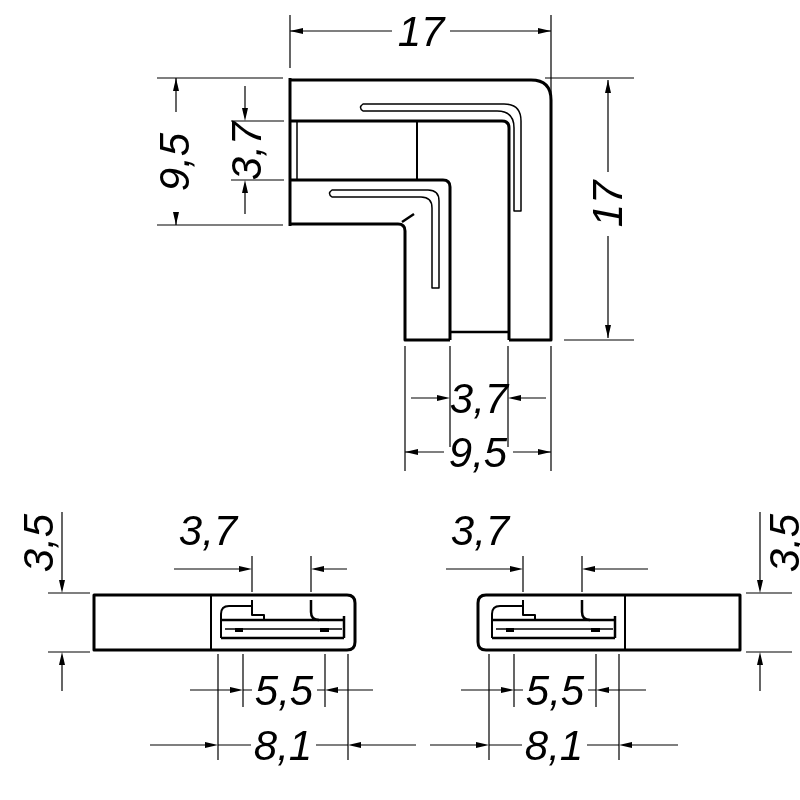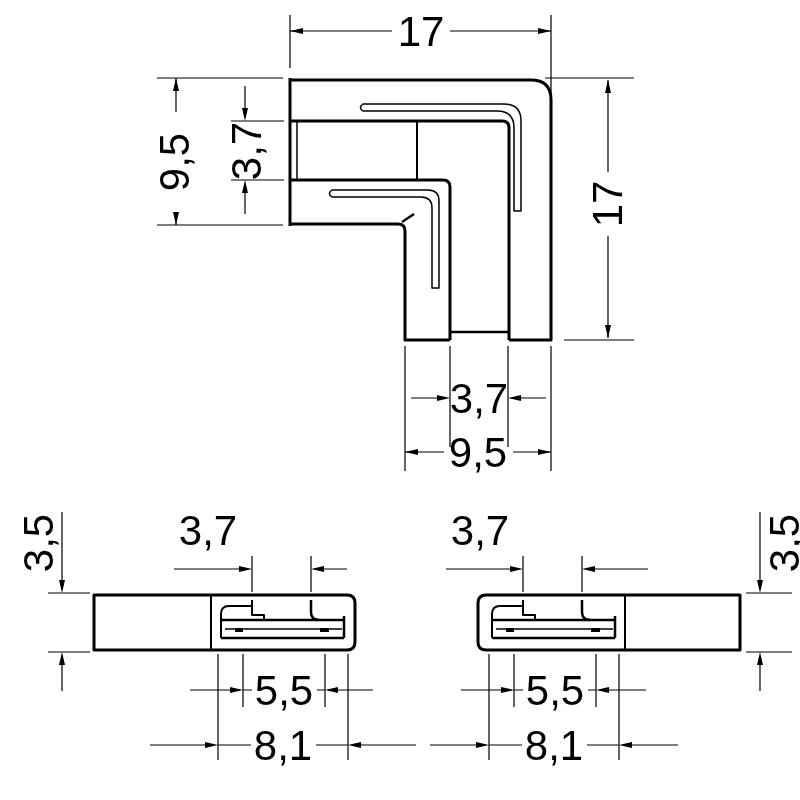--- a/index.html
+++ b/index.html
@@ -1,16 +1,16 @@
 <!DOCTYPE html>
 <html style="--line: #000000; --bg: #ffffff;"><head>
 <meta charset="utf-8">
 <style>
   html,body{margin:0;padding:0;background:#fff;width:800px;height:800px;overflow:hidden;}
-  .sheet{width:800px;height:744px;background:var(--bg,#ffffff);position:relative;}
+  .sheet{width:800px;height:744px;background:var(--bg,#ffffff);position:relative;font-style:italic;}
   svg{display:block;}
   .part    {stroke:var(--line,#000);fill:none;stroke-width:3;stroke-linejoin:round;stroke-linecap:butt;}
   .part25  {stroke:var(--line,#000);fill:none;stroke-width:2.5;stroke-linejoin:round;}
   .part2   {stroke:var(--line,#000);fill:none;stroke-width:2;stroke-linejoin:round;}
   .thin    {stroke:var(--line,#000);fill:none;stroke-width:1.5;stroke-linejoin:round;}
   .thin12  {stroke:var(--line,#000);fill:none;stroke-width:1.3;}
   .dash4   {stroke:var(--line,#000);fill:none;stroke-width:4;}
   .dim     {stroke:var(--line,#000);fill:none;stroke-width:1.2;}
   .arr     {fill:var(--line,#000);stroke:none;}
   .lbl     {font-family:"Liberation Sans","DejaVu Sans",sans-serif;font-size:42px;fill:var(--line,#000);}

